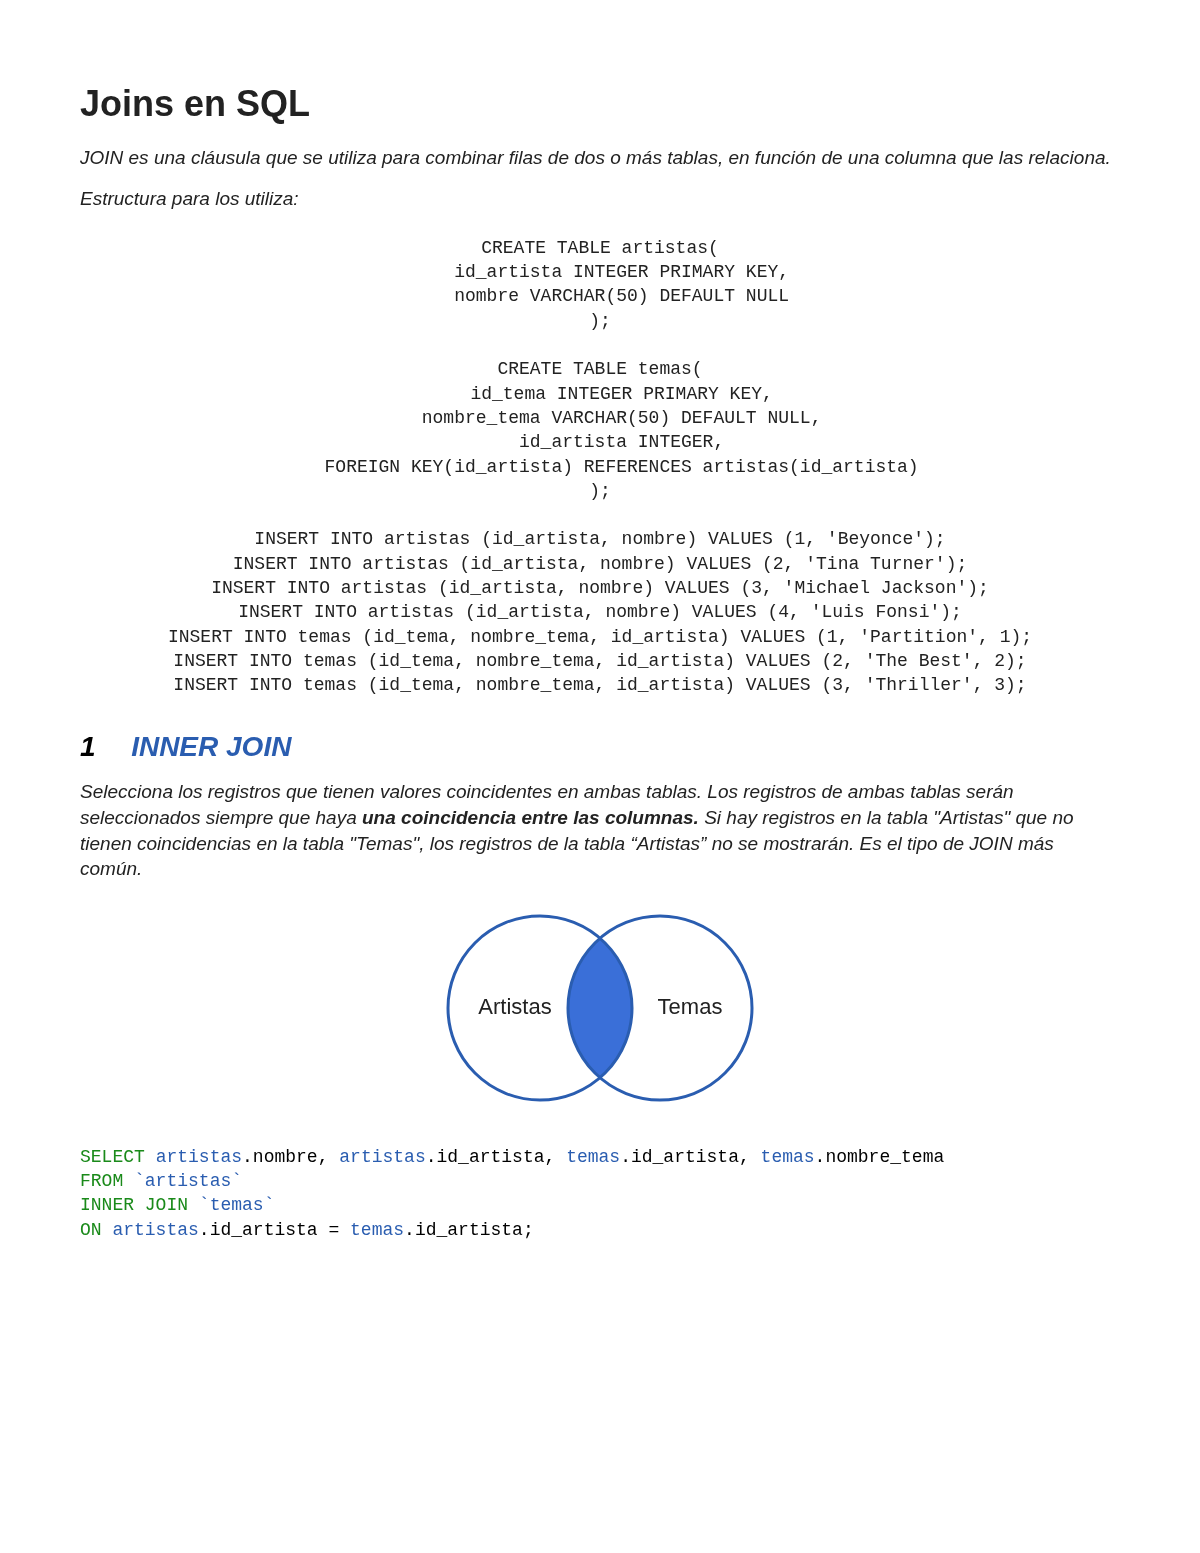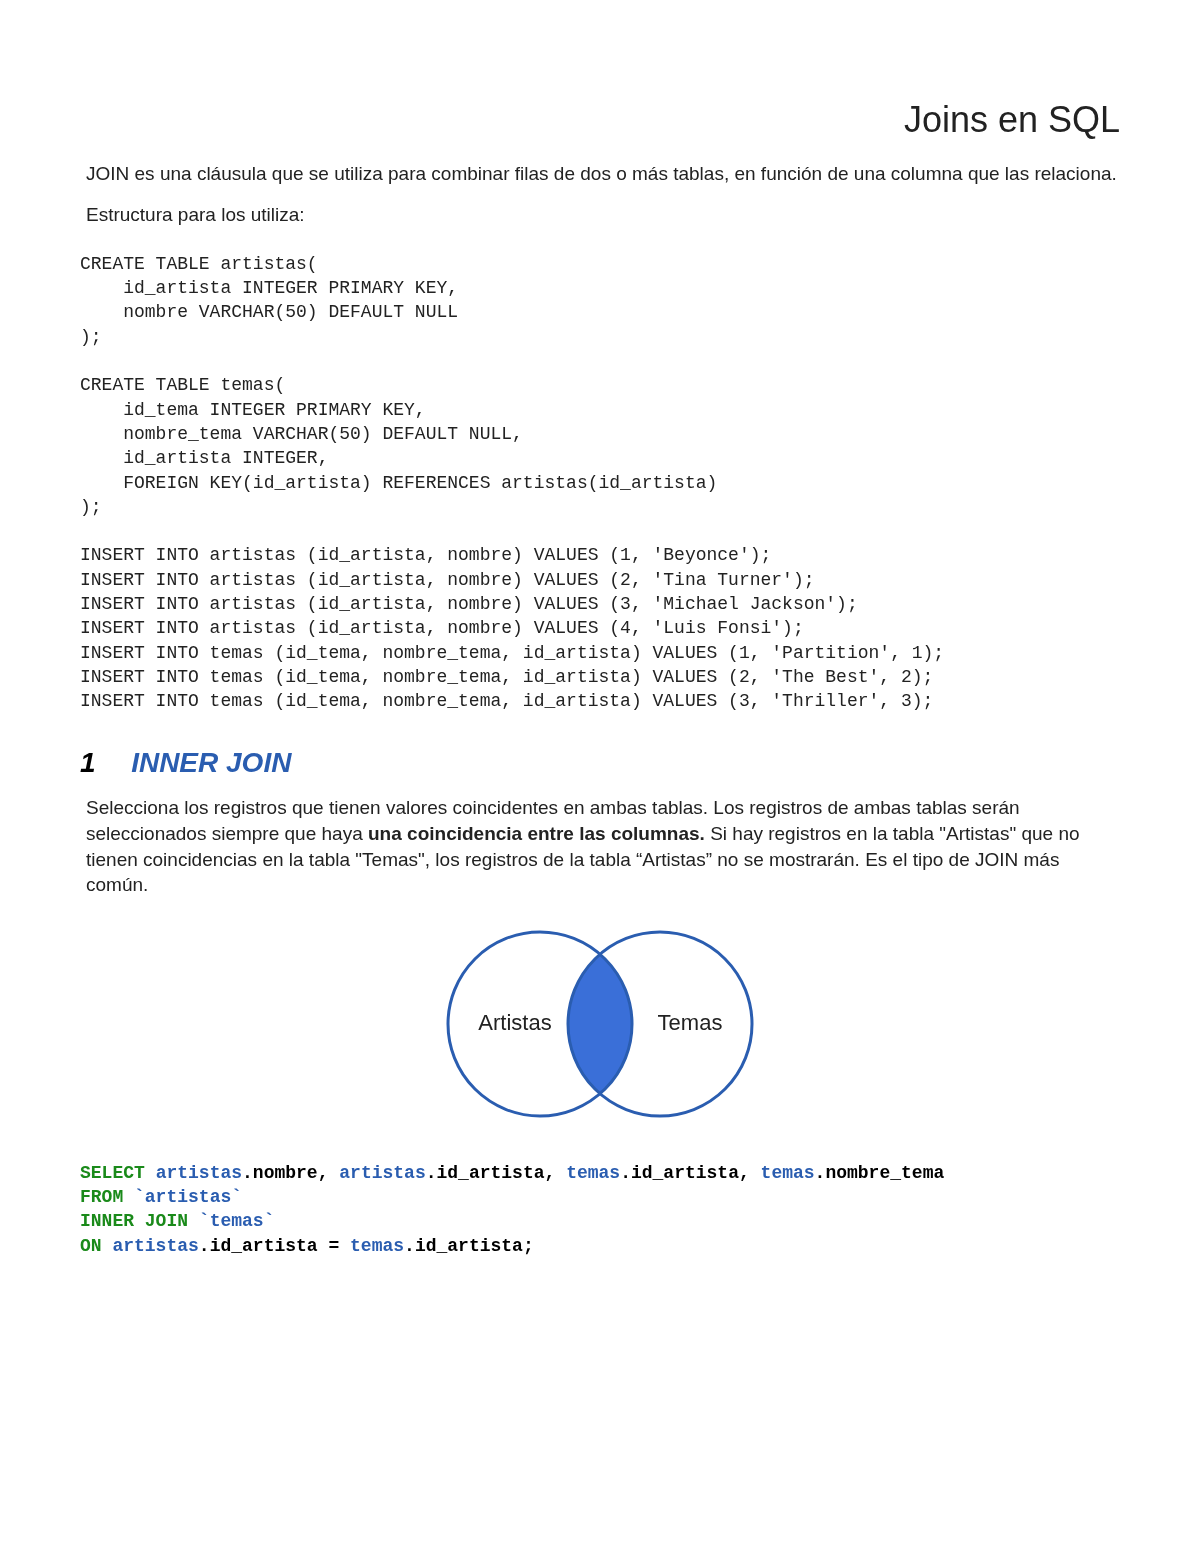--- a/index.html
+++ b/index.html
@@ -5,33 +5,34 @@
   body {
     font-family: Arial, Helvetica, sans-serif;
     color: #222;
     margin: 0;
     padding: 80px 80px 60px 80px;
     font-size: 20px;
     line-height: 1.35;
   }
   h1 {
     font-size: 36px;
-    font-weight: normal;
-    margin: 16px 0 16px 0;
-    text-align: right;
+    font-weight: bold;
+    margin: 0 0 16px 0;
   }
   p {
-    margin: 0 0 16px 6px;
+    margin: 0 0 16px 0;
+    font-style: italic;
   }
   pre.code-block {
     font-family: "Courier New", Courier, monospace;
     font-size: 18px;
     line-height: 1.35;
     white-space: pre;
     margin: 24px 0 30px 0;
+    text-align: center;
   }
   .section-heading {
     margin: 30px 0 14px 0;
     font-style: italic;
   }
   .section-number {
     font-size: 28px;
     font-weight: bold;
     color: #000;
     display: inline-block;
@@ -50,21 +51,21 @@
   .venn-wrap {
     text-align: center;
     margin: 26px 0 30px 0;
   }
   .venn-wrap svg {
     display: inline-block;
   }
   pre.sql-color {
     font-family: "Courier New", Courier, monospace;
     font-size: 18px;
-    font-weight: bold;
+    font-weight: normal;
     line-height: 1.35;
     white-space: pre-wrap;
     margin: 0;
   }
   .kw-green { color: #1a8a1a; }
   .kw-blue  { color: #2a5db0; }
   .kw-black { color: #000; }
 </style>
 </head>
 <body>

